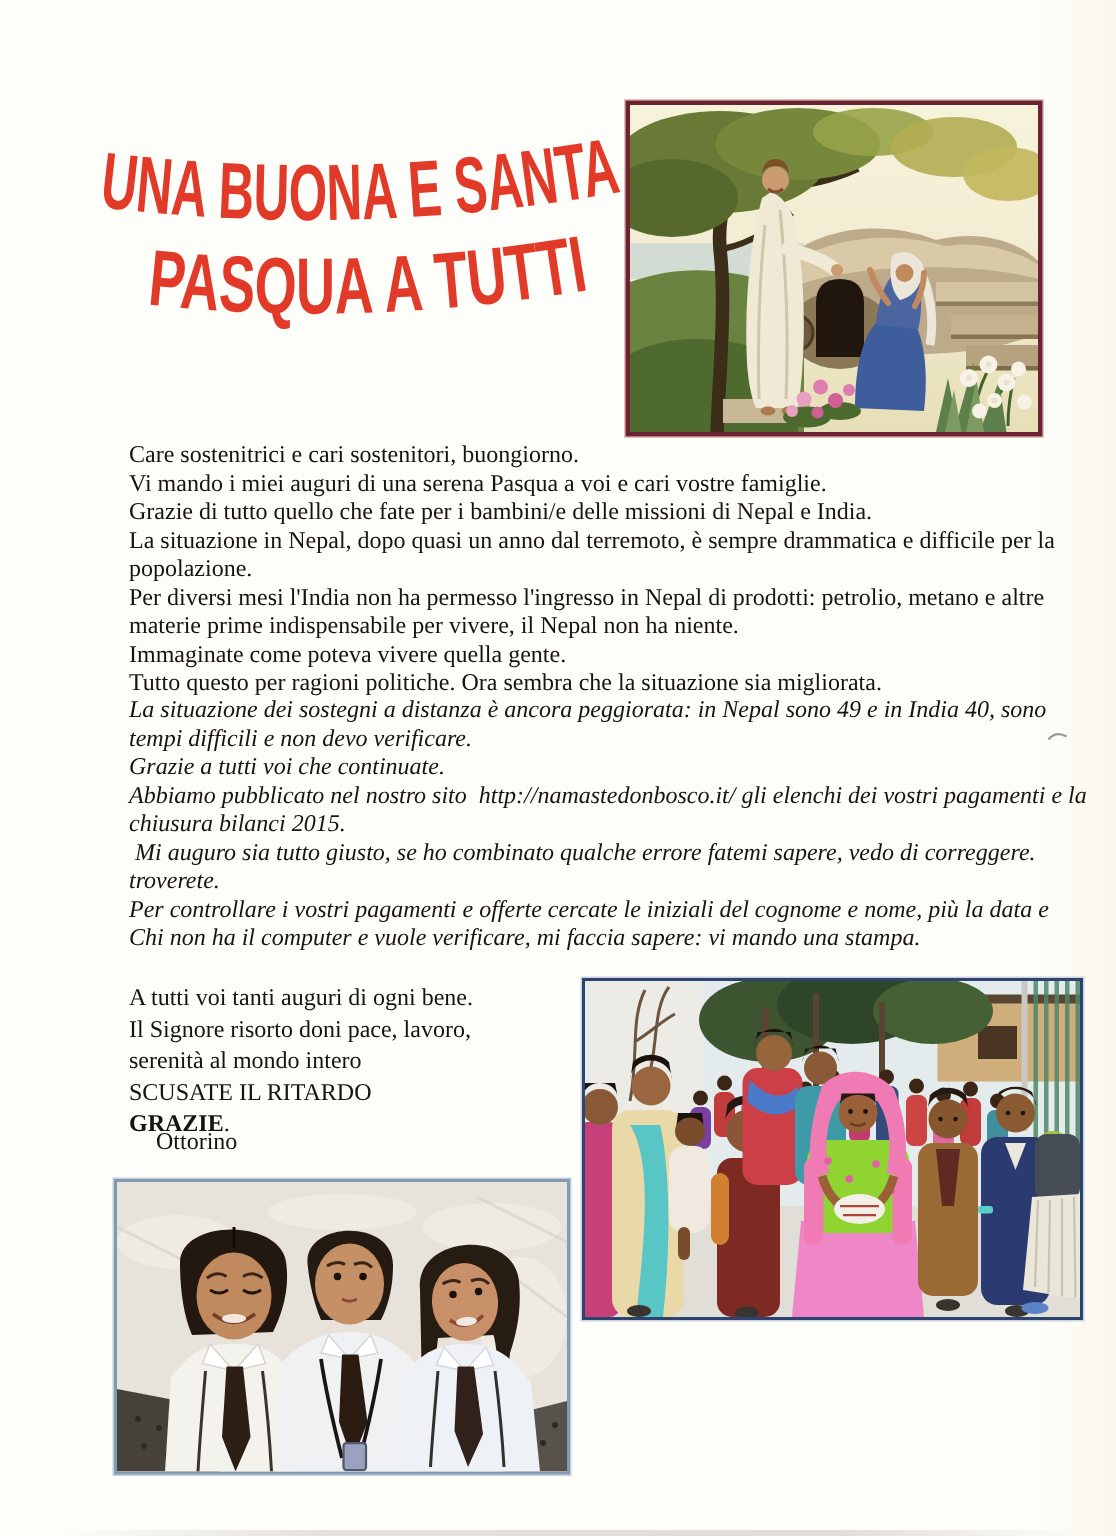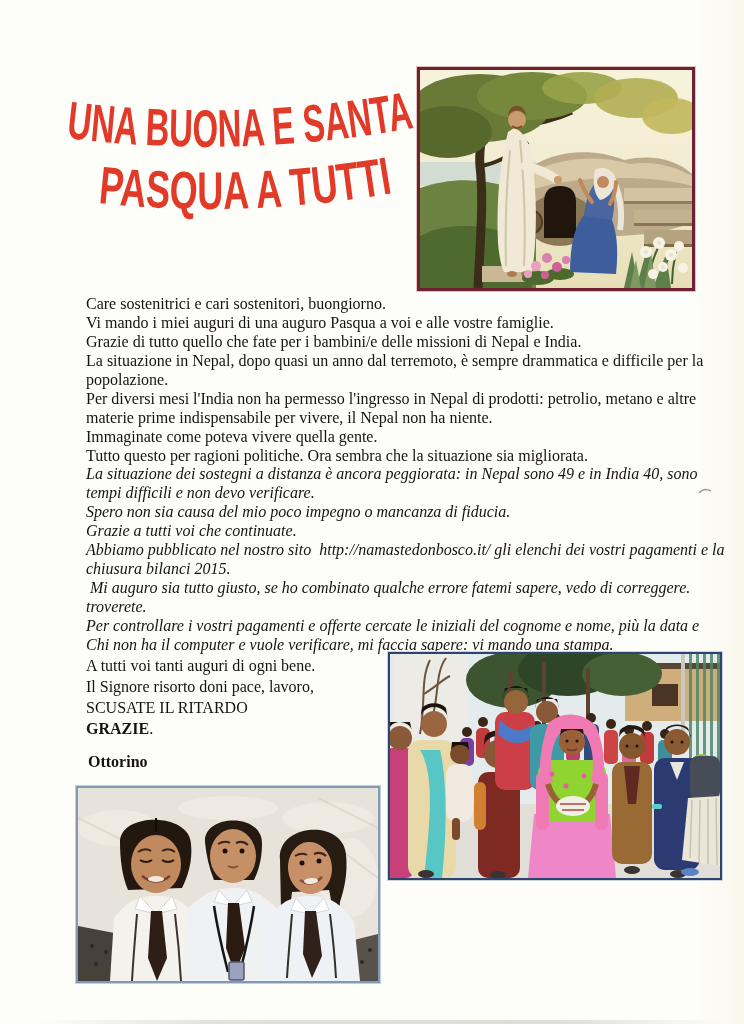--- a/index.html
+++ b/index.html
@@ -160,50 +160,50 @@
           <circle cx="226" cy="182" r="2"></circle>
           <circle cx="239" cy="173" r="2"></circle>
           <circle cx="251" cy="185" r="2"></circle>
           <circle cx="243" cy="197" r="2"></circle>
         </g>
     </svg>
   </div>
 
   <div class="para" style="top:294px;">
     <div class="tl">Care sostenitrici e cari sostenitori, buongiorno.</div>
-    <div class="tl">Vi mando i miei auguri di una auguro Pasqua a voi e alle vostre famiglie.</div>
+    <div class="tl">Vi mando i miei auguri di una serena Pasqua a voi e cari vostre famiglie.</div>
     <div class="tl">Grazie di tutto quello che fate per i bambini/e delle missioni di Nepal e India.</div>
     <div class="tl">La situazione in Nepal, dopo quasi un anno dal terremoto, è sempre drammatica e difficile per la</div>
     <div class="tl">popolazione.</div>
     <div class="tl">Per diversi mesi l'India non ha permesso l'ingresso in Nepal di prodotti: petrolio, metano e altre</div>
     <div class="tl">materie prime indispensabile per vivere, il Nepal non ha niente.</div>
     <div class="tl">Immaginate come poteva vivere quella gente.</div>
     <div class="tl">Tutto questo per ragioni politiche. Ora sembra che la situazione sia migliorata.</div>
   </div>
 
   <div class="para" style="top:464px;font-style:italic;">
     <div class="tl">La situazione dei sostegni a distanza è ancora peggiorata: in Nepal sono 49 e in India 40, sono</div>
     <div class="tl">tempi difficili e non devo verificare.</div>
-    <div class="tl">Spero non sia causa del mio poco impegno o mancanza di fiducia.</div>
     <div class="tl">Grazie a tutti voi che continuate.</div>
     <div class="tl"><span>Abbiamo pubblicato nel nostro sito  </span><span>http://namastedonbosco.it/</span><span> gli elenchi dei vostri pagamenti e la</span></div>
     <div class="tl">chiusura bilanci 2015.</div>
     <div class="tl"> Mi auguro sia tutto giusto, se ho combinato qualche errore fatemi sapere, vedo di correggere.</div>
     <div class="tl">troverete.</div>
     <div class="tl">Per controllare i vostri pagamenti e offerte cercate le iniziali del cognome e nome, più la data e</div>
     <div class="tl">Chi non ha il computer e vuole verificare, mi faccia sapere: vi mando una stampa.</div>
   </div>
 
   <div class="para closing" style="top:655px;width:330px;">
     <div class="tl">A tutti voi tanti auguri di ogni bene.</div>
     <div class="tl">Il Signore risorto doni pace, lavoro,</div>
+    <div class="tl">serenità al mondo intero</div>
     <div class="tl">SCUSATE IL RITARDO</div>
     <div class="tl"><span class="bold">GRAZIE</span><span>.</span></div>
   </div>
-  <div class="abs tl" style="left:64px;top:752px;font-weight:bold;">Ottorino</div>
+  <div class="abs tl" style="left:80px;top:752px;">Ottorino</div>
 
   <div class="photo-frame frame-procession" role="img" aria-label="Group of children in colorful clothes, a girl in a lime green sweater and pink headscarf at the center, walking outdoors near buildings and trees">
     <svg viewBox="0 0 330 224" preserveAspectRatio="none">
       <rect width="330" height="224" fill="#e3ebec"></rect>
       <rect x="4" y="0" width="74" height="104" fill="#edebe5"></rect>
       <rect x="235" y="12" width="95" height="55" fill="#cfae7c"></rect>
       <rect x="235" y="9" width="95" height="6" fill="#5a4632"></rect>
       <rect x="262" y="30" width="26" height="22" fill="#4a3424"></rect>
       <g fill="#4e8868" opacity=".85">
           <rect x="299" y="0" width="3" height="112"></rect>

